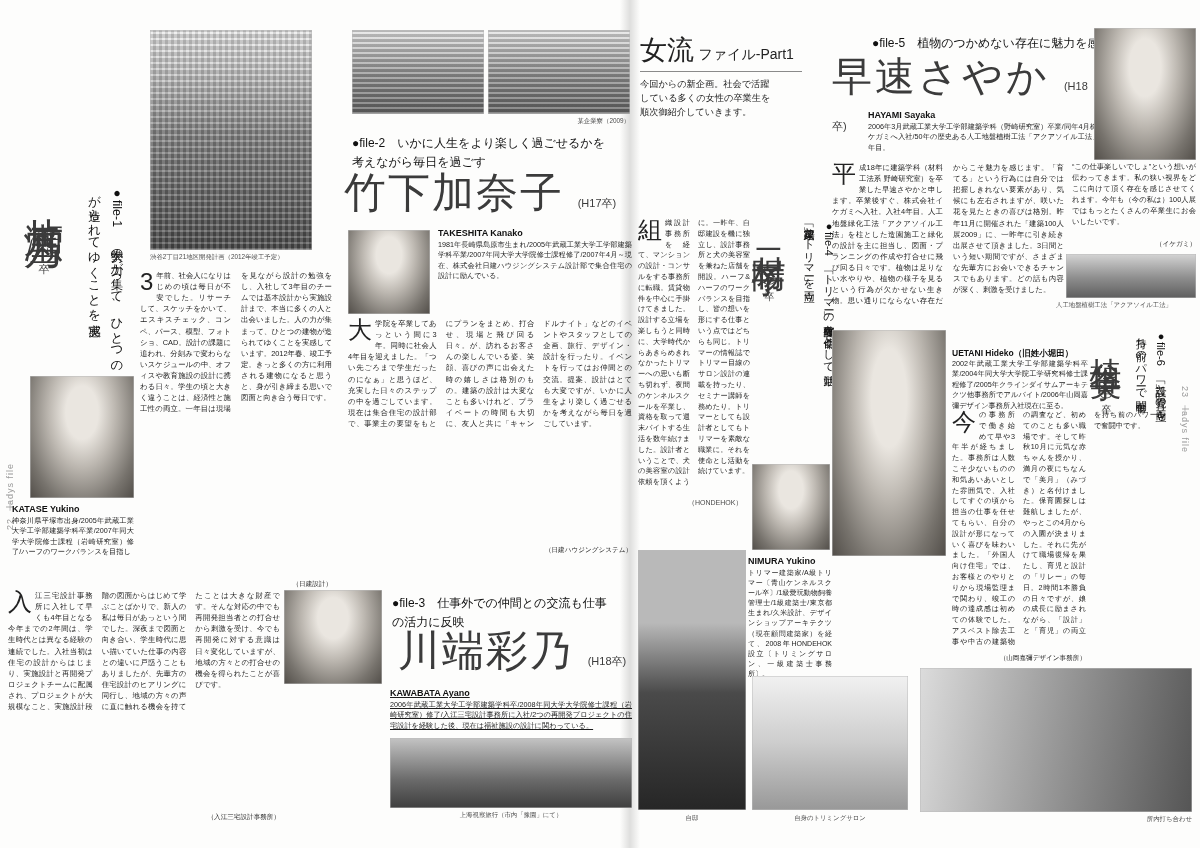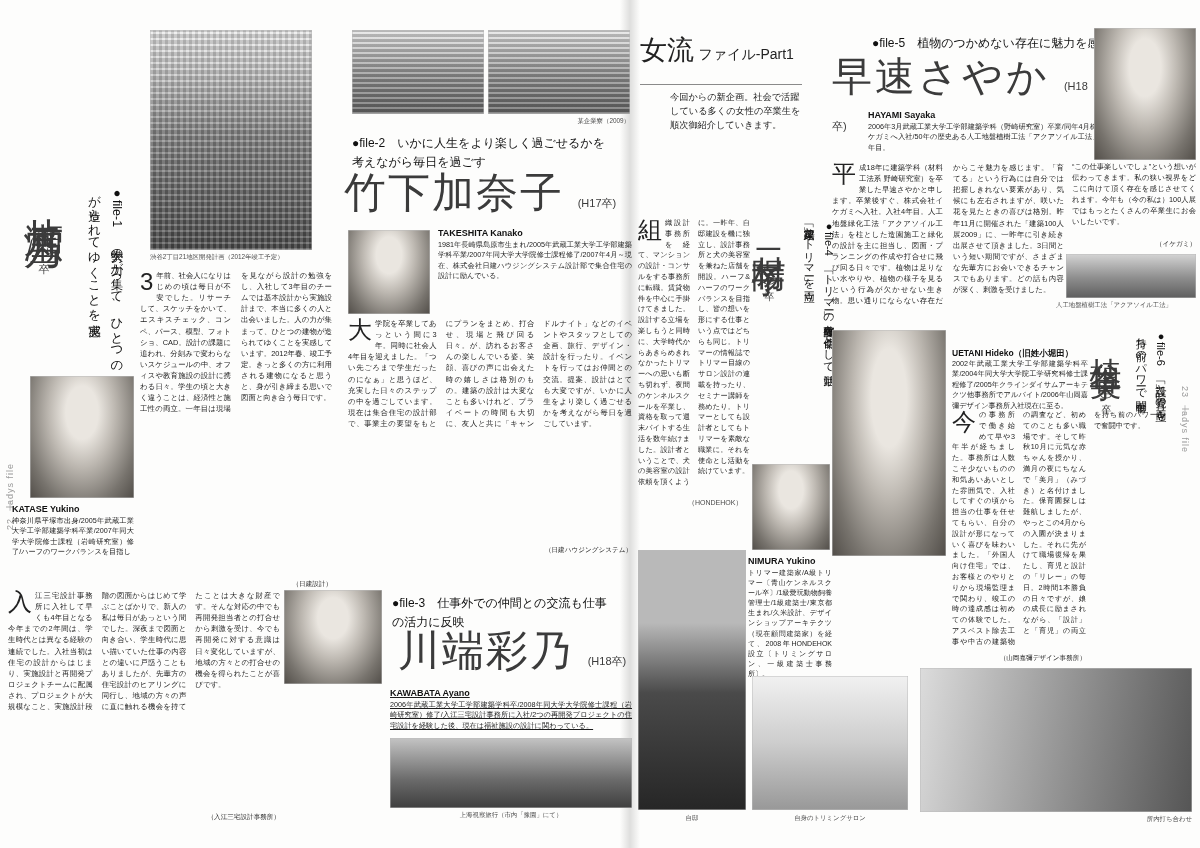--- a/index.html
+++ b/index.html
@@ -31,21 +31,21 @@
      repeating-linear-gradient(0deg,rgba(255,255,255,.25) 0 2px,rgba(35,35,35,.22) 2px 5px),
      linear-gradient(180deg,#e4e4e4,#8f8f8f 55%,#616161);}
   .ph-street{background:linear-gradient(180deg,#c4c4c4,#6a6a6a 60%,#3f3f3f);}
   .ph-facade{background:linear-gradient(180deg,#b9b9b9 0 28%,#4a4a4a 55%,#262626);}
   .ph-salon{background:linear-gradient(180deg,#f1f1f1,#cdcdcd 50%,#989898);}
   .ph-meeting{background:linear-gradient(100deg,#dcdcdc,#a5a5a5 40%,#555);}
   .ph-plant{background:linear-gradient(180deg,#d4d4d4,#8d8d8d 55%,#5e5e5e);}
   .portrait{background:radial-gradient(ellipse at 50% 30%,#eae6e0 0 22%,#bdb8b1 45%,#77736d 78%,#514d48);}
   .htitle-main{font-size:27px;color:#222;}
   .htitle-sub{font-size:14px;color:#222;}
-  .intro{font-size:9.2px;line-height:1.5;white-space:pre-line;color:#222;margin-left:30px;}
+  .intro{font-size:9.2px;line-height:1.5;white-space:pre-line;color:#222;}
   .rule{border-bottom:1px solid #8a8a8a;}
 </style>
 </head>
 <body>
 
 <div class="sheet">
 
   <div class="abs gutter"></div>
 
   <div class="abs v edge" style="left:4px;top:400px;height:130px;transform:rotate(180deg);">22｜ladys file</div>
@@ -107,21 +107,21 @@
   </div>
   <div class="abs ph portrait" style="left:284px;top:590px;width:98px;height:94px;"></div>
   <div class="abs" style="left:390px;top:688px;width:242px;text-decoration:underline;">
     <div class="romaji">KAWABATA Ayano</div>
     <div class="bio">2006年武蔵工業大学工学部建築学科卒/2008年同大学大学院修士課程（岩崎研究室）修了/入江三宅設計事務所に入社/2つの再開発プロジェクトの住宅設計を経験した後、現在は福祉施設の設計に関わっている。</div>
   </div>
   <div class="abs ph ph-street" style="left:390px;top:738px;width:242px;height:70px;"></div>
   <div class="abs cap" style="left:390px;top:811px;width:242px;text-align:center;">上海視察旅行（市内「豫園」にて）</div>
 
   <div class="abs" style="left:640px;top:32px;width:162px;">
-    <div class="rule" style="padding-bottom:16px;">
+    <div class="rule" style="padding-bottom:3px;">
       <span class="htitle-main">女流</span>
       <span class="htitle-sub">ファイル-Part1</span>
     </div>
     <div class="intro" style="margin-top:6px;">今回からの新企画。社会で活躍
 している多くの女性の卒業生を
 順次御紹介していきます。</div>
   </div>
 
   <div class="abs body cols2" style="left:638px;top:218px;width:112px;height:320px;font-size:7.2px;column-gap:8px;">
     <span class="dc">組</span>

